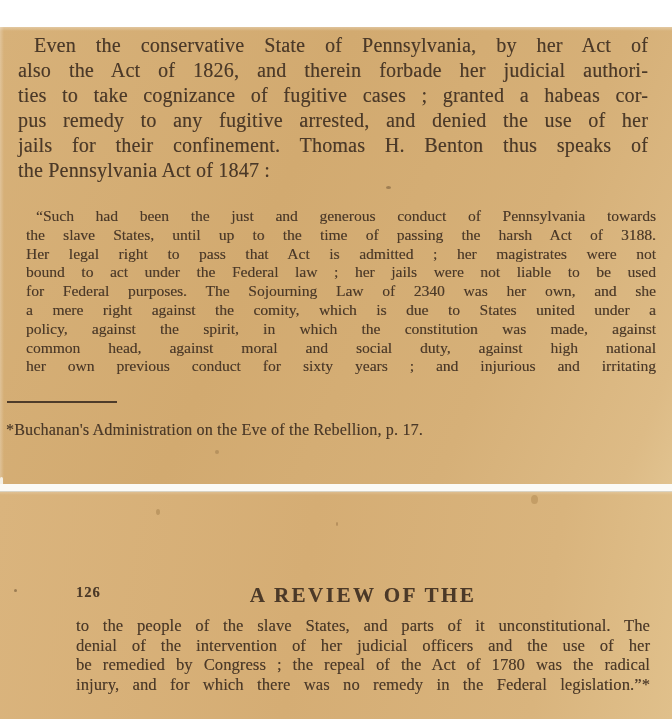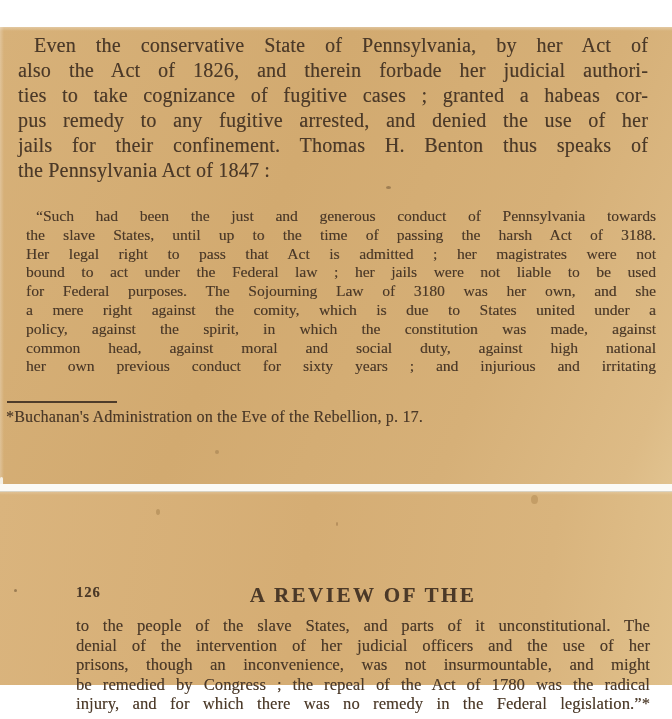--- a/index.html
+++ b/index.html
@@ -13,41 +13,41 @@
   .page{position:absolute;left:0;width:672px;}
   .page-top{
     top:0;height:600px;
     background:
       linear-gradient(to bottom, rgba(255,255,255,.30) 0px, rgba(255,255,255,0) 4px),
       linear-gradient(to right, rgba(255,255,255,.25) 0px, rgba(255,255,255,0) 4px),
       linear-gradient(113deg, #d7b179 0%, #d2aa70 38%, #d6b078 68%, #ddbb86 88%, #e6cc9b 100%);
     margin-top: 27px;
   }
   .page-bottom{
-    top:492px;height:193px;
+    top:492px;height:227px;
     background:
       linear-gradient(to bottom, rgba(255,255,255,.18) 0px, rgba(255,255,255,0) 3px),
       linear-gradient(99deg, #dab47d 0%, #d5ad74 45%, #d9b47d 80%, #e0c08b 100%);
   }
   .page-gap{
     position:absolute;left:0;top:484px;width:672px;height:8px;
     background:#fbfaf6;
     border-bottom:1px solid #d9d3c4;
     box-sizing:border-box;
   }
   .ink{color:#4b3928;text-shadow:0.3px 0.3px 0.25px rgba(75,57,40,.45);}
   .para{position:absolute;}
   .para .line{text-align:justify;text-align-last:justify;}
   .lastleft .line:last-child{text-align-last:left;}
   .indent-lg .line:first-child{text-indent:16px;}
   .indent-sm .line:first-child{text-indent:10px;}
   .main-par{left:18px;top:6px;width:630px;font-size:20px;line-height:25px;letter-spacing:0.2px;}
   .quote-par{left:26px;top:180px;width:630px;font-size:15.5px;line-height:18.8px;}
   .footnote-rule{position:absolute;left:7px;top:374px;width:110px;height:2px;background:#4e3c2a;}
-  .footnote-text{position:absolute;left:6px;top:381px;font-size:16px;letter-spacing:0.2px;}
+  .footnote-text{position:absolute;left:6px;top:394px;font-size:16px;letter-spacing:0.2px;}
   .page-number{position:absolute;left:76px;top:92px;font-size:14.5px;font-weight:bold;letter-spacing:1px;}
   .running-header{position:absolute;left:76px;top:91px;width:574px;text-align:center;
     font-size:21px;font-weight:bold;letter-spacing:2.5px;}
   .body-par{left:76px;top:124px;width:574px;font-size:16.5px;line-height:19.5px;letter-spacing:0.1px;}
   .speck{position:absolute;border-radius:50%;}
   .sp-a{left:386px;top:159px;width:5px;height:3px;background:rgba(96,72,45,.45);}
   .sp-b{left:215px;top:423px;width:4px;height:4px;background:rgba(130,100,60,.35);}
   .edge-sliver{position:absolute;left:0;top:450px;width:3px;height:34px;background:#f4f0e6;border-radius:2px;}
   .sp-dot{left:14px;top:97px;width:3px;height:3px;background:rgba(105,80,50,.55);}
   .sp-c{left:156px;top:17px;width:4px;height:6px;background:rgba(150,115,65,.40);}
@@ -64,42 +64,41 @@
       <div class="line">ties to take cognizance of fugitive cases ; granted a habeas cor-</div>
       <div class="line">pus remedy to any fugitive arrested, and denied the use of her</div>
       <div class="line">jails for their confinement.  Thomas H. Benton thus speaks of</div>
       <div class="line">the Pennsylvania Act of 1847 :</div>
     </div>
   <div class="para quote-par ink indent-sm">
       <div class="line">“Such had been the just and generous conduct of Pennsylvania towards</div>
       <div class="line">the slave States, until up to the time of passing the harsh Act of 3188.</div>
       <div class="line">Her legal right to pass that Act is admitted ; her magistrates were not</div>
       <div class="line">bound to act under the Federal law ; her jails were not liable to be used</div>
-      <div class="line">for Federal purposes.  The Sojourning Law of 3180 was her own, and she</div>
+      <div class="line">for Federal purposes.  The Sojourning Law of 2340 was her own, and she</div>
       <div class="line">a mere right against the comity, which is due to States united under a</div>
       <div class="line">policy, against the spirit, in which the constitution was made, against</div>
       <div class="line">common head, against moral and social duty, against high national</div>
       <div class="line">her own previous conduct for sixty years ; and injurious and irritating</div>
     </div>
   <div class="footnote-rule"></div>
   <div class="footnote-text ink">*Buchanan's Administration on the Eve of the Rebellion, p. 17.</div>
   <div class="speck sp-a"></div>
   <div class="speck sp-b"></div>
   <div class="edge-sliver"></div>
 </div>
 
 <div class="page-gap"></div>
 
 <div class="page page-bottom">
   <div class="page-number ink">126</div>
   <div class="running-header ink">A REVIEW OF THE</div>
   <div class="para body-par ink">
       <div class="line">to the people of the slave States, and parts of it unconstitutional.  The</div>
       <div class="line">denial of the intervention of her judicial officers and the use of her</div>
-      <div class="line">prisons, though an inconvenience, was not insurmountable, and might</div>
       <div class="line">be remedied by Congress ; the repeal of the Act of 1780 was the radical</div>
       <div class="line">injury, and for which there was no remedy in the Federal legislation.”*</div>
     </div>
   <div class="speck sp-dot"></div>
   <div class="speck sp-c"></div>
   <div class="speck sp-d"></div>
   <div class="speck sp-e"></div>
 </div>
 
 </body></html>

